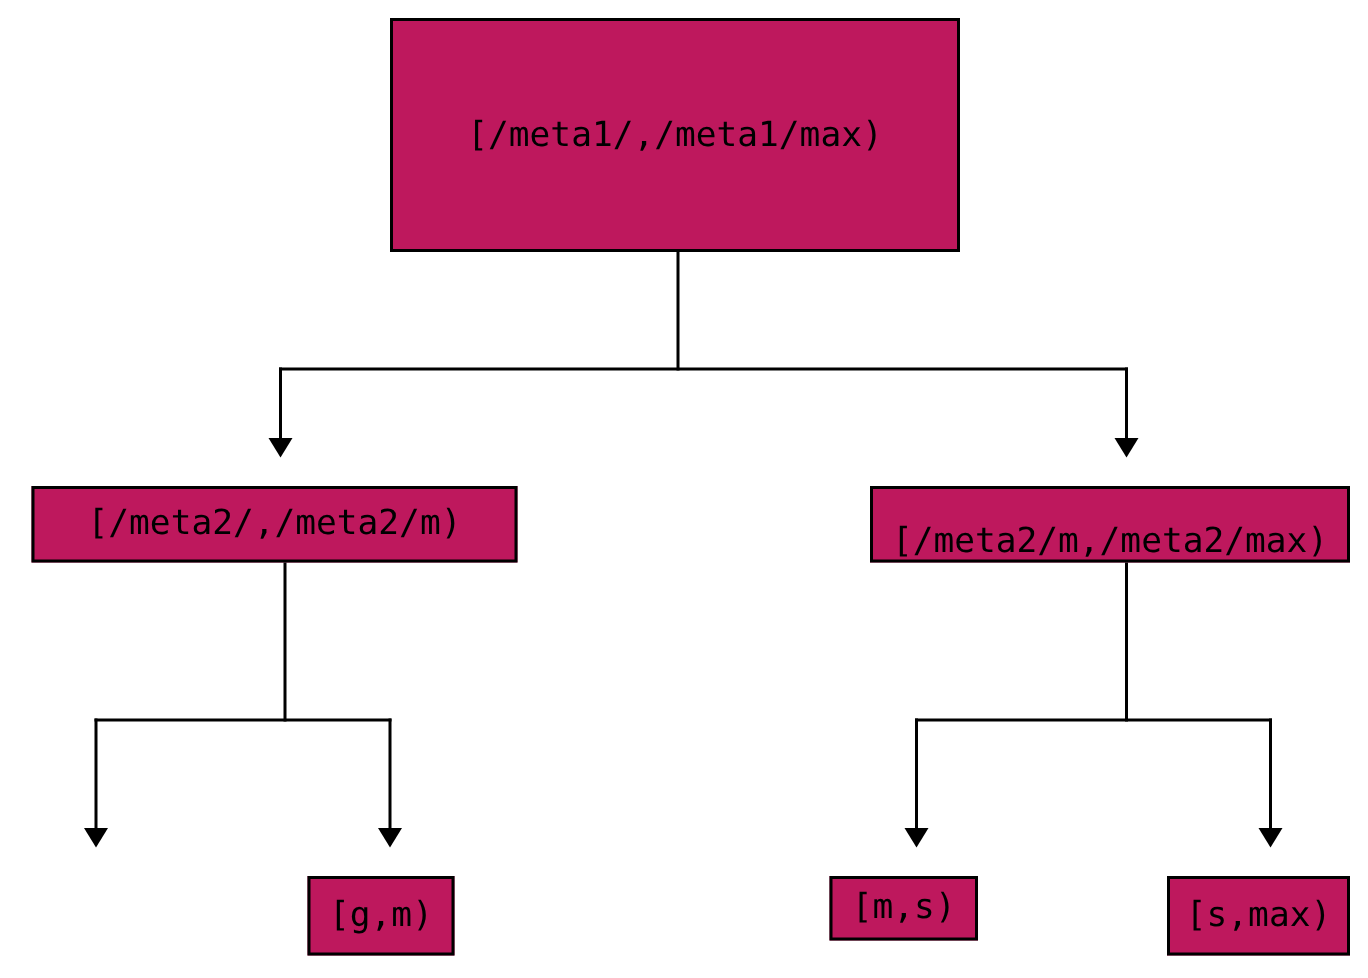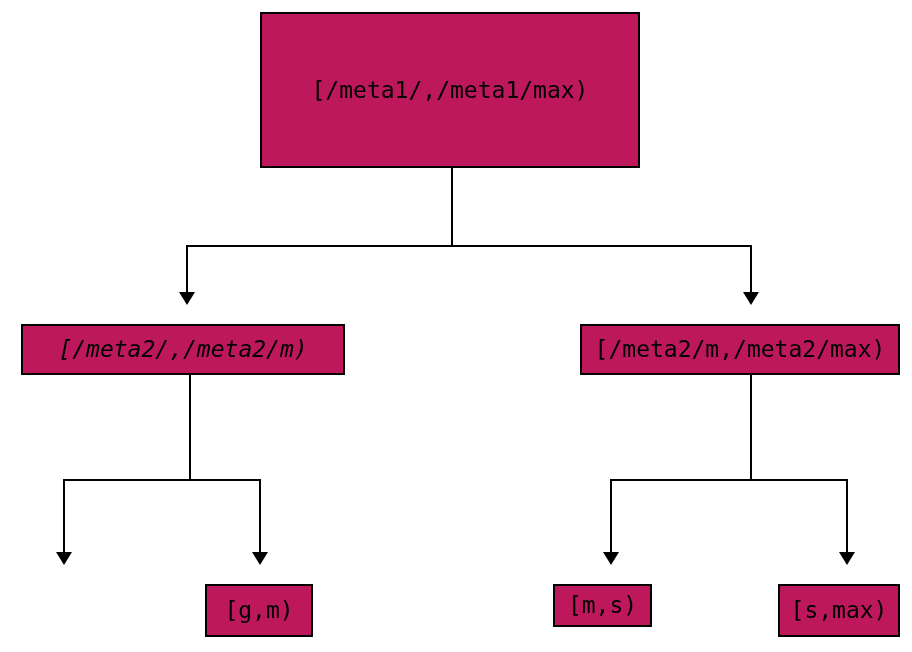--- a/index.html
+++ b/index.html
@@ -42,39 +42,39 @@
     top: 12px;
     width: 380px;
     height: 156px;
   }
   
   #node-mid-left {
     left: 21px;
     top: 324px;
     width: 324px;
     height: 51px;
-    font-style: italic;
   }
   #node-mid-right {
     left: 580px;
     top: 324px;
     width: 320px;
     height: 51px;
+    align-items: flex-end;
   }
   
   #node-leaf-ag {
     left: 9px;
     top: 584px;
     width: 96px;
     height: 53px;
   }
   #node-leaf-gm {
     left: 205px;
     top: 584px;
-    width: 108px;
+    width: 98px;
     height: 53px;
   }
   #node-leaf-ms {
     left: 553px;
     top: 584px;
     width: 99px;
     height: 43px;
   }
   #node-leaf-smax {
     left: 778px;

